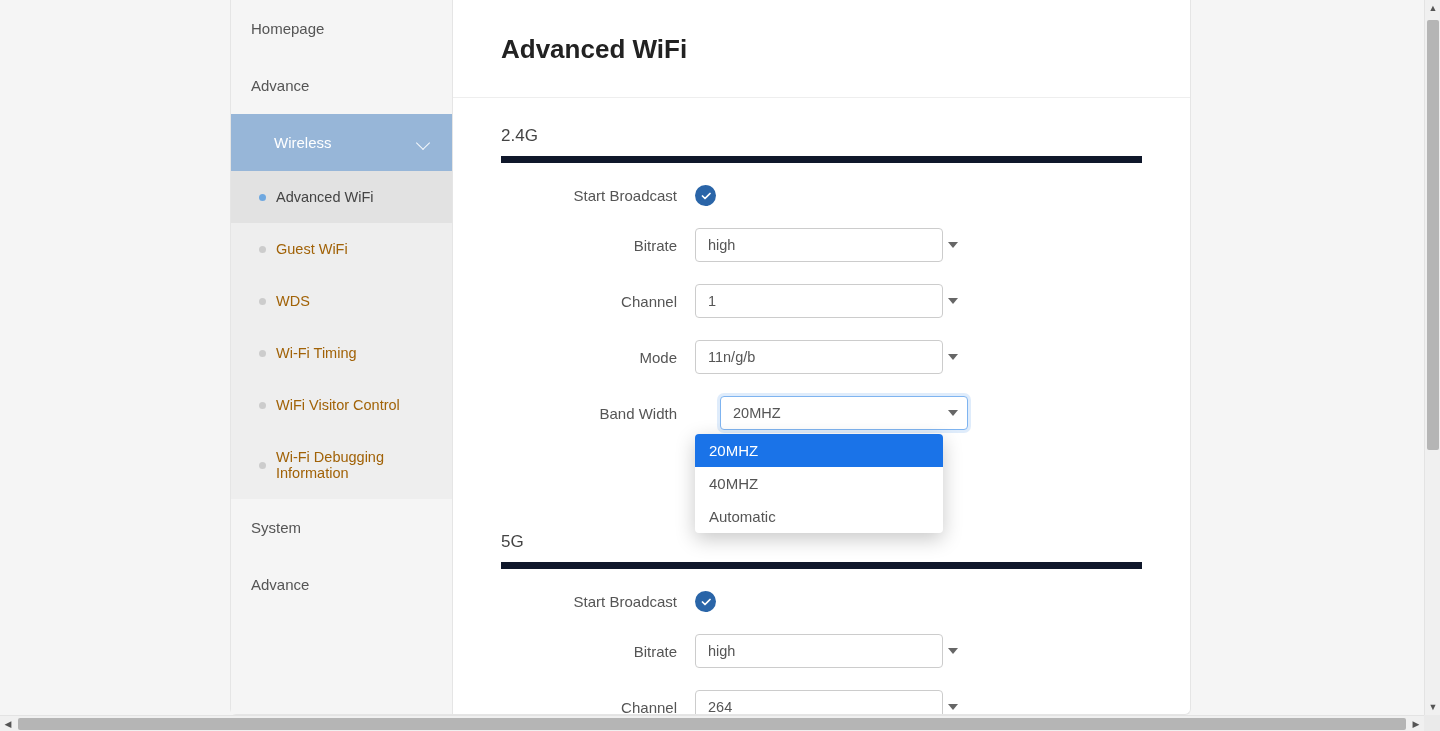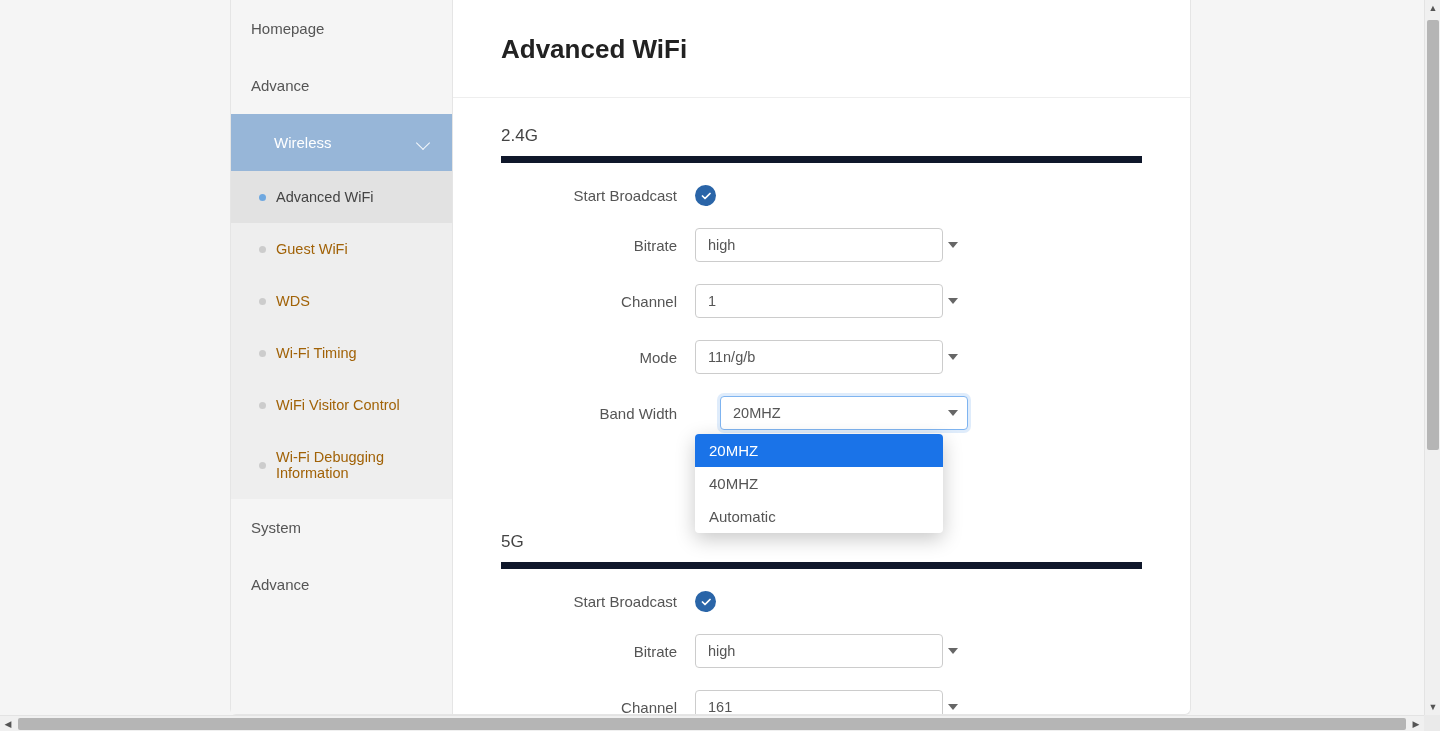--- a/index.html
+++ b/index.html
@@ -346,21 +346,21 @@
           <div class="form-row">
             <div class="form-label">Bitrate</div>
             <div class="select-wrap">
               <div class="select">high</div>
             </div>
           </div>
 
           <div class="form-row">
             <div class="form-label">Channel</div>
             <div class="select-wrap">
-              <div class="select">161</div>
+              <div class="select">264</div>
             </div>
           </div>
         </section>
       </main>
     </div>
   </div>
 
   <div class="vscroll">
     <div class="arrow up">▲</div>
     <div class="thumb" style="top:20px; height:430px;"></div>

